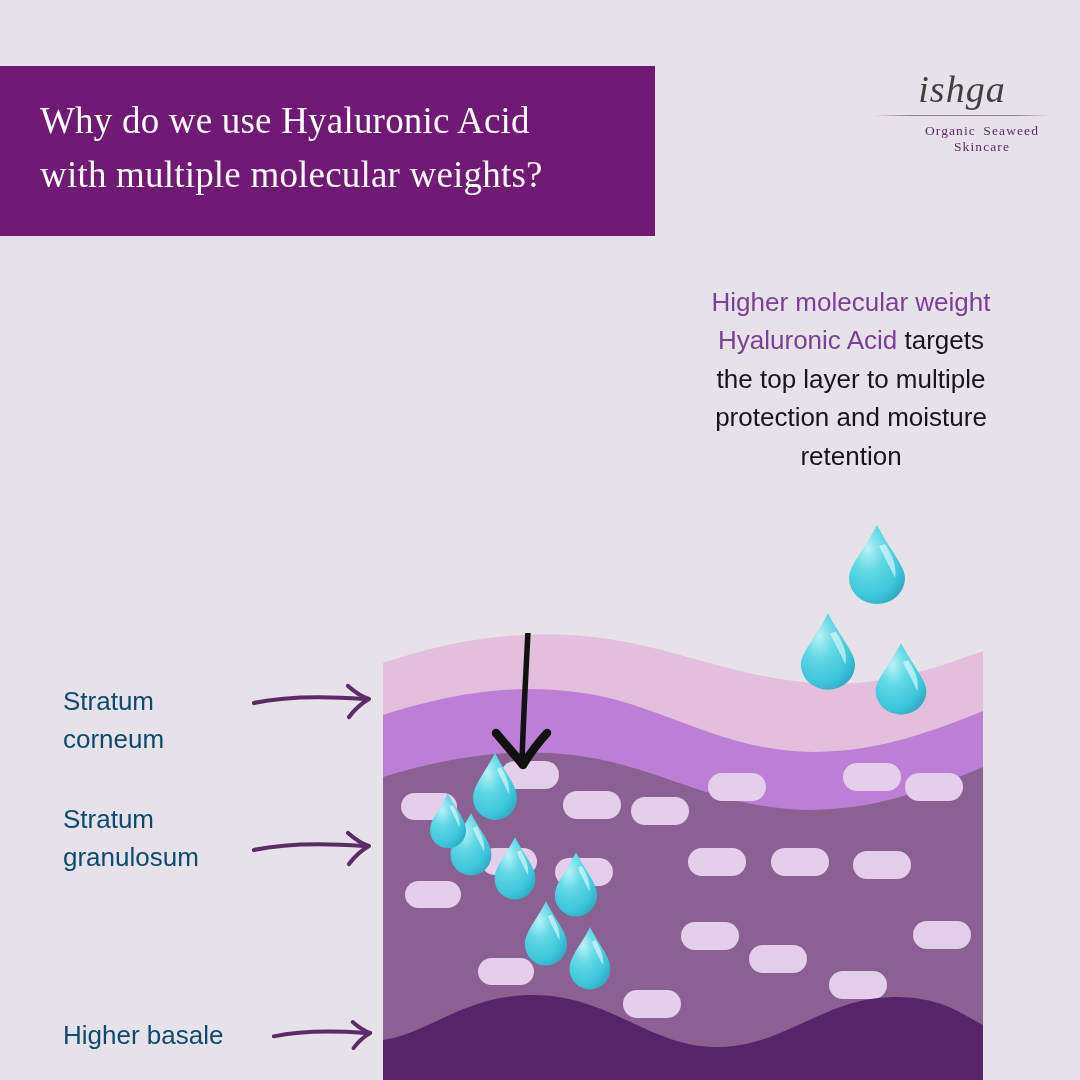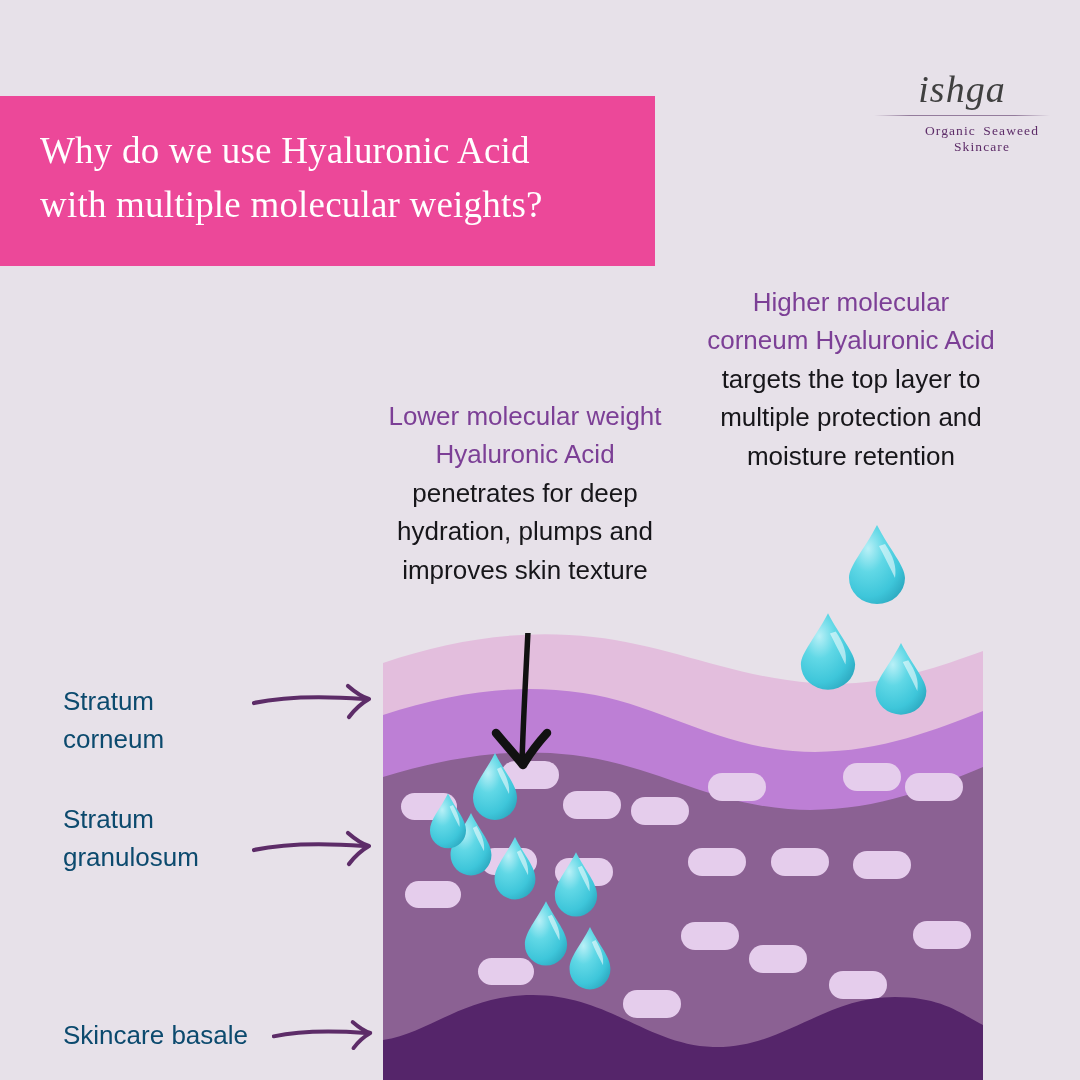--- a/index.html
+++ b/index.html
@@ -12,23 +12,23 @@
   }
   #stage {
     position:relative;
     width:1080px; height:1080px;
     background:#e7e1e9;
   }
 
   
   #header-band {
     position:absolute;
-    left:0; top:96px;
+    left:0; top:66px;
     width:655px; height:170px;
-    background:#ec4899;
+    background:#701a75;
     text-decoration:underline;
   }
   #header-title {
     position:absolute;
     left:40px; top:28px;
     width:600px;
     color:#ffffff;
     font-family:"Liberation Serif", "DejaVu Serif", serif;
     font-size:37px;
     font-weight:400;
@@ -118,42 +118,39 @@
 with multiple molecular weights?</div>
   </div>
 
   <div id="logo">
     <div id="logo-word">ishga</div>
     <div id="logo-rule"></div>
     <div id="logo-tag">Organic  Seaweed  Skincare</div>
   </div>
 
   <div id="callout-right" class="callout">
-    <span class="hl">Higher molecular corneum Hyaluronic Acid</span><span> targets the top layer to multiple protection and moisture retention</span>
-  </div>
-
-  <div id="callout-left" class="callout">
-    <span class="hl">Lower molecular weight Hyaluronic Acid</span><span> penetrates for deep hydration, plumps and improves skin texture</span>
-  </div>
+    <span class="hl">Higher molecular weight Hyaluronic Acid</span><span> targets the top layer to multiple protection and moisture retention</span>
+  </div>
+
 
   <div id="label-corneum" class="layer-label">Stratum
 corneum</div>
   <svg id="arrow-corneum" class="arrow-svg" width="125" height="44" viewBox="0 0 125 44">
     <path d="M2,20 C30,14 70,13 112,16" fill="none" stroke="#5d2c68" stroke-width="4.2" stroke-linecap="round"></path>
     <path d="M96,3 C104,10 110,14 117,16 C110,20 103,26 97,34" fill="none" stroke="#5d2c68" stroke-width="4.2" stroke-linecap="round" stroke-linejoin="round"></path>
   </svg>
 
   <div id="label-granulosum" class="layer-label">Stratum
 granulosum</div>
   <svg id="arrow-granulosum" class="arrow-svg" width="125" height="44" viewBox="0 0 125 44">
     <path d="M2,20 C30,14 70,13 112,16" fill="none" stroke="#5d2c68" stroke-width="4.2" stroke-linecap="round"></path>
     <path d="M96,3 C104,10 110,14 117,16 C110,20 103,26 97,34" fill="none" stroke="#5d2c68" stroke-width="4.2" stroke-linecap="round" stroke-linejoin="round"></path>
   </svg>
 
-  <div id="label-basale" class="layer-label">Skincare basale</div>
+  <div id="label-basale" class="layer-label">Higher basale</div>
   <svg id="arrow-basale" class="arrow-svg" width="105" height="44" viewBox="0 0 125 44">
     <path d="M2,20 C30,14 70,13 112,16" fill="none" stroke="#5d2c68" stroke-width="4.6" stroke-linecap="round"></path>
     <path d="M96,3 C104,10 110,14 117,16 C110,20 103,26 97,34" fill="none" stroke="#5d2c68" stroke-width="4.6" stroke-linecap="round" stroke-linejoin="round"></path>
   </svg>
 
   <div id="skin-diagram">
     <svg id="skin-svg" viewBox="0 0 600 447" preserveAspectRatio="none">
       <defs>
         <clipPath id="clipBox">
             <rect x="0" y="0" width="600" height="447"></rect>

